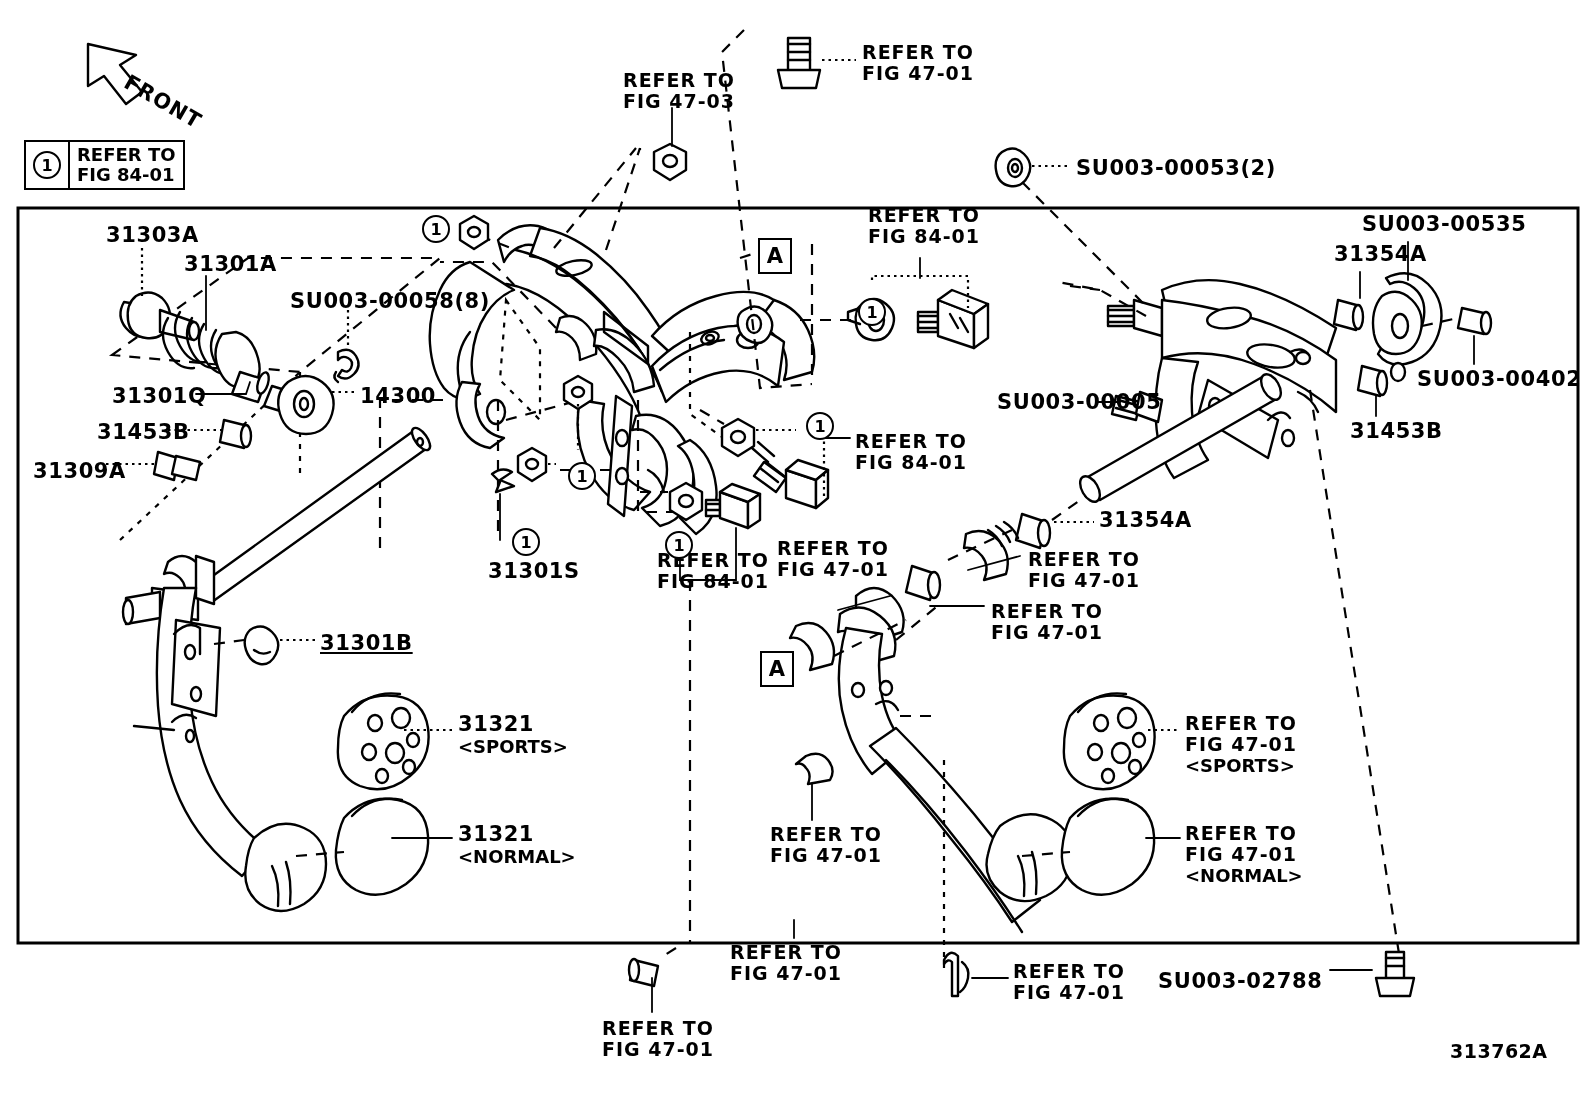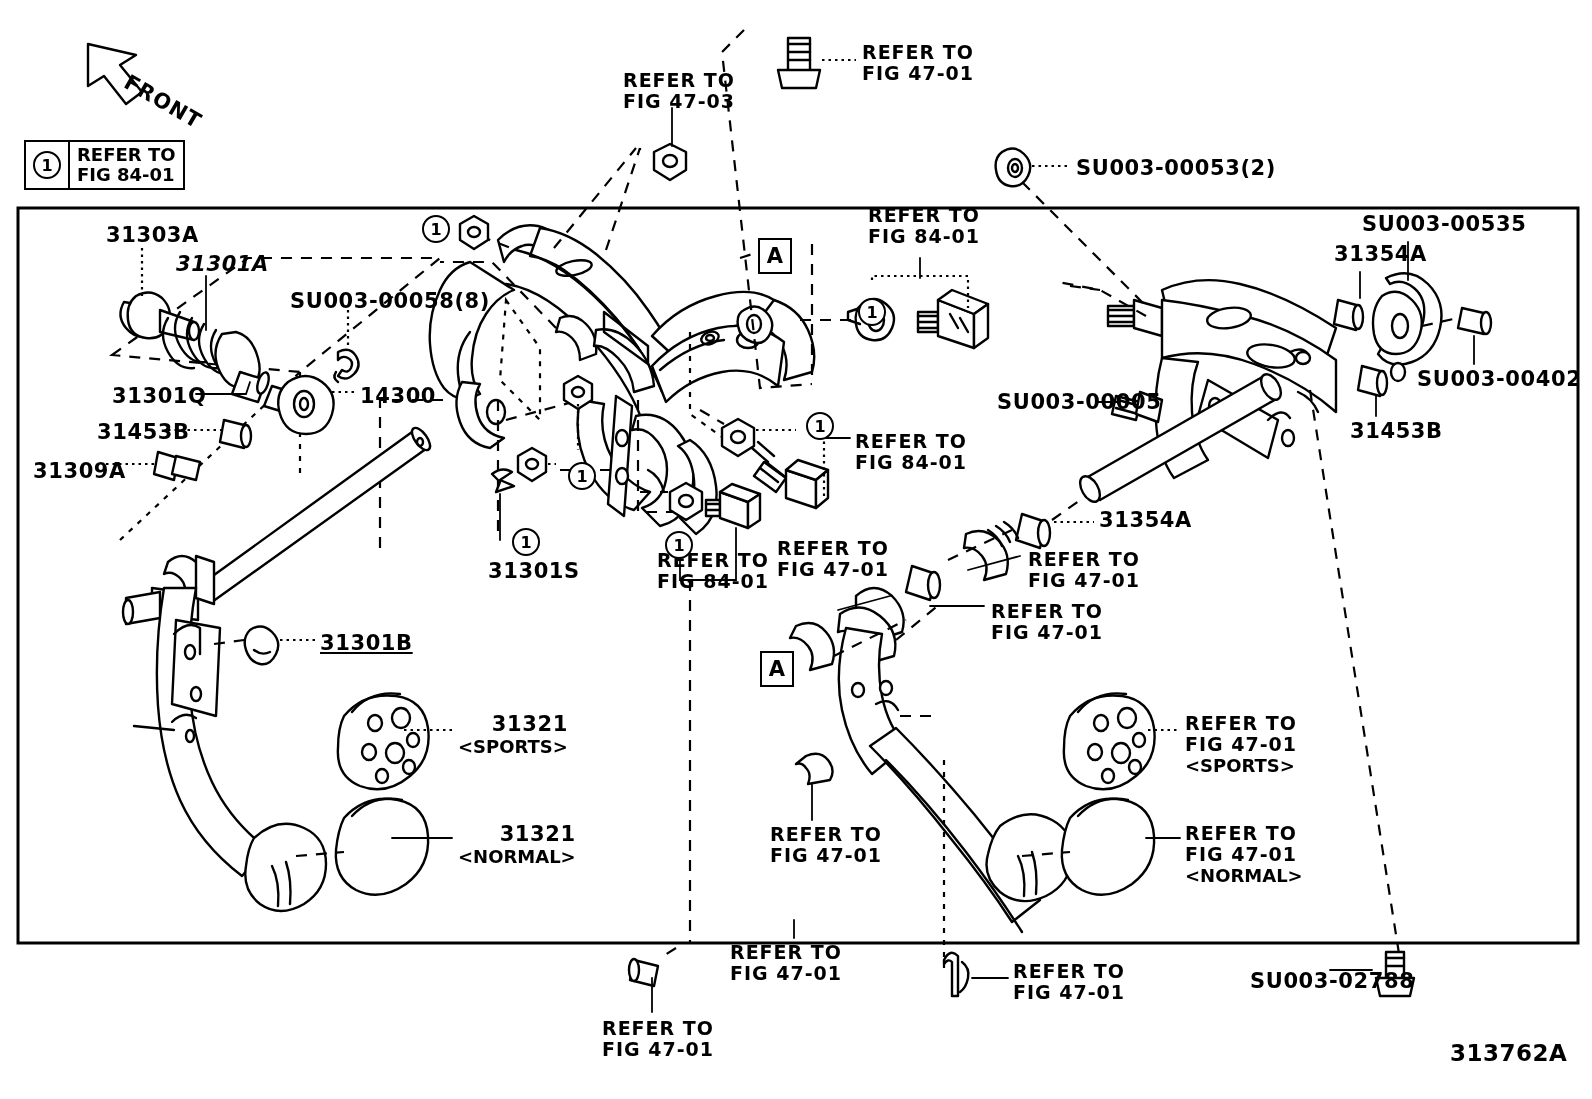--- a/index.html
+++ b/index.html
@@ -23,28 +23,28 @@
   .lbl{
     position:absolute;
     font-family:"DejaVu Sans","Liberation Sans",sans-serif;
     font-weight:bold;
     font-size:20px;
     letter-spacing:0.5px;
     line-height:1.12;
     white-space:pre;
     color:#000;
   }
-  .lbl.num{font-size:21px;letter-spacing:0.6px;text-align:right;}
+  .lbl.num{font-size:21px;letter-spacing:0.6px;}
   .lbl.refer{font-size:19px;letter-spacing:1px;}
   .variant{font-weight:bold;font-size:18px;letter-spacing:0px;}
   .figid{
     position:absolute;
     font-family:"DejaVu Sans","Liberation Sans",sans-serif;
     font-weight:bold;
-    font-size:23px;
+    font-size:19px;
     letter-spacing:0.5px;
   }
   
   .boxmark{
     position:absolute;
     border:2px solid #000;
     width:30px;height:32px;
     display:flex;align-items:center;justify-content:center;
     font-family:"DejaVu Sans","Liberation Sans",sans-serif;
     font-weight:bold;font-size:21px;
@@ -464,21 +464,21 @@
       <path class="dot" d="M280 640 L316 640"></path>
       <path class="dot" d="M404 730 L452 730"></path>
       <path class="thin" d="M392 838 L452 838"></path>
       <path class="dot" d="M1148 730 L1180 730"></path>
       <path class="thin" d="M1146 838 L1180 838"></path>
     </g>
   </svg>
 
   <div id="labels-root">
       <div class="lbl num" style="left: 106px; top: 224px;">31303A</div>
-      <div class="lbl num" style="left: 176px; top: 253px; font-style: italic;">31301A</div>
+      <div class="lbl num" style="left: 184px; top: 253px;">31301A</div>
       <div class="lbl num" style="left: 290px; top: 290px;">SU003-00058(8)</div>
       <div class="lbl num" style="left: 112px; top: 385px;">31301Q</div>
       <div class="lbl num" style="left: 360px; top: 385px;">14300</div>
       <div class="lbl num" style="left: 97px; top: 421px;">31453B</div>
       <div class="lbl num" style="left: 33px; top: 460px;">31309A</div>
       <div class="lbl refer" style="left: 623px; top: 70px;">REFER TO
 FIG 47-03</div>
       <div class="lbl refer" style="left: 862px; top: 42px;">REFER TO
 FIG 47-01</div>
       <div class="lbl refer" style="left: 868px; top: 205px;">REFER TO
@@ -503,21 +503,21 @@
 FIG 47-01</div>
       <div class="lbl num" style="left: 320px; top: 632px; text-decoration: underline;">31301B</div>
       <div class="lbl refer" style="left: 770px; top: 824px;">REFER TO
 FIG 47-01</div>
       <div class="lbl refer" style="left: 730px; top: 942px;">REFER TO
 FIG 47-01</div>
       <div class="lbl refer" style="left: 1013px; top: 961px;">REFER TO
 FIG 47-01</div>
       <div class="lbl refer" style="left: 602px; top: 1018px;">REFER TO
 FIG 47-01</div>
-      <div class="lbl num" style="left: 1250px; top: 970px;">SU003-02788</div>
+      <div class="lbl num" style="left: 1158px; top: 970px;">SU003-02788</div>
     </div>
   <div id="variants-root">
       <div class="lbl num" style="left: 458px; top: 713px;"><span>31321</span><div class="variant">&lt;SPORTS&gt;</div></div>
       <div class="lbl num" style="left: 458px; top: 823px;"><span>31321</span><div class="variant">&lt;NORMAL&gt;</div></div>
       <div class="lbl refer" style="left: 1185px; top: 713px;"><span>REFER TO
 FIG 47-01</span><div class="variant">&lt;SPORTS&gt;</div></div>
       <div class="lbl refer" style="left: 1185px; top: 823px;"><span>REFER TO
 FIG 47-01</span><div class="variant">&lt;NORMAL&gt;</div></div>
     </div>
   <div id="callouts-root">

